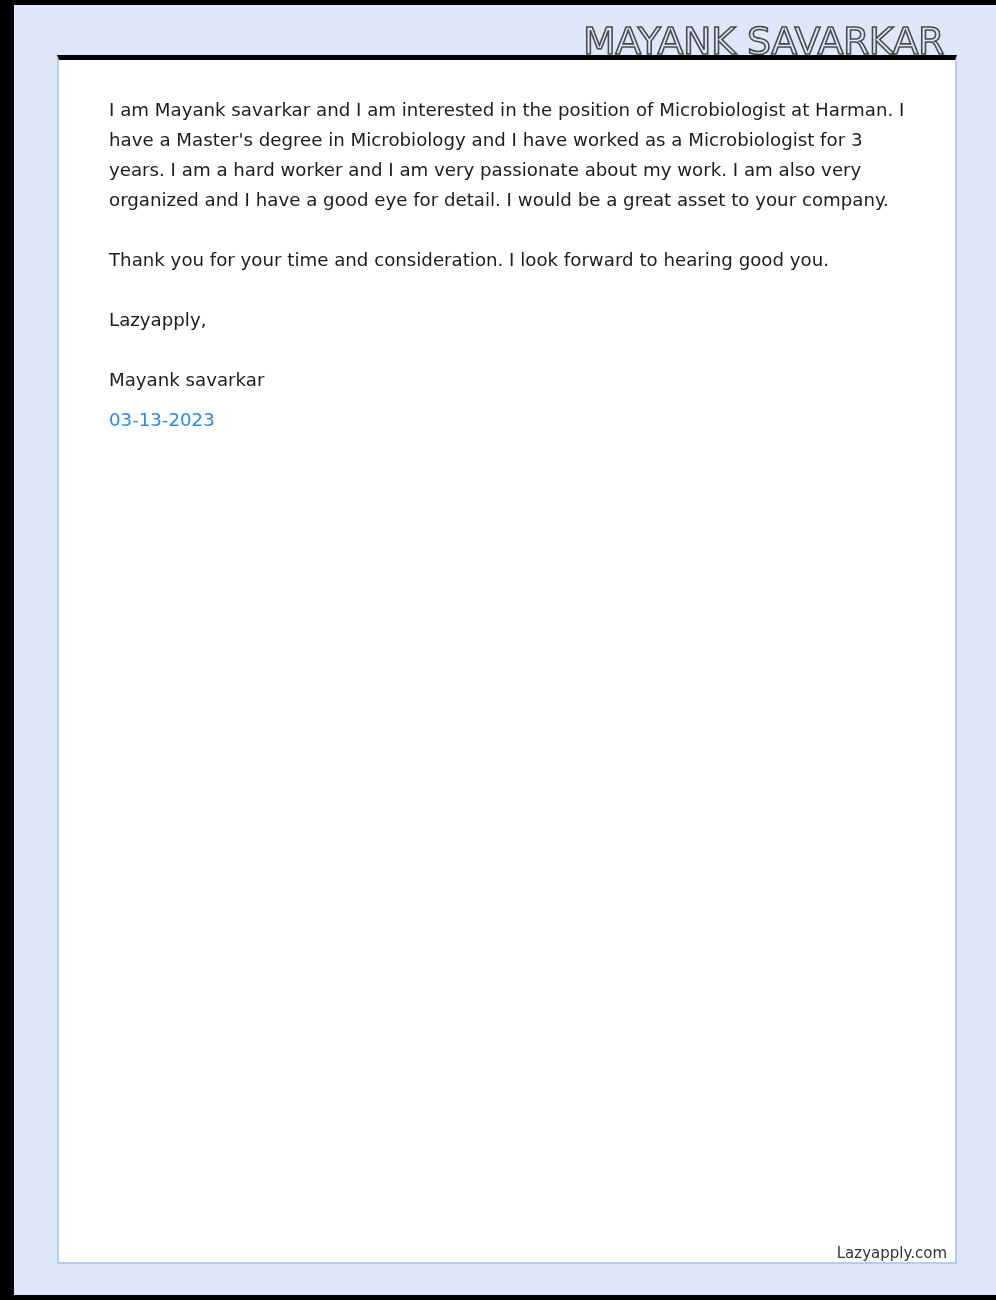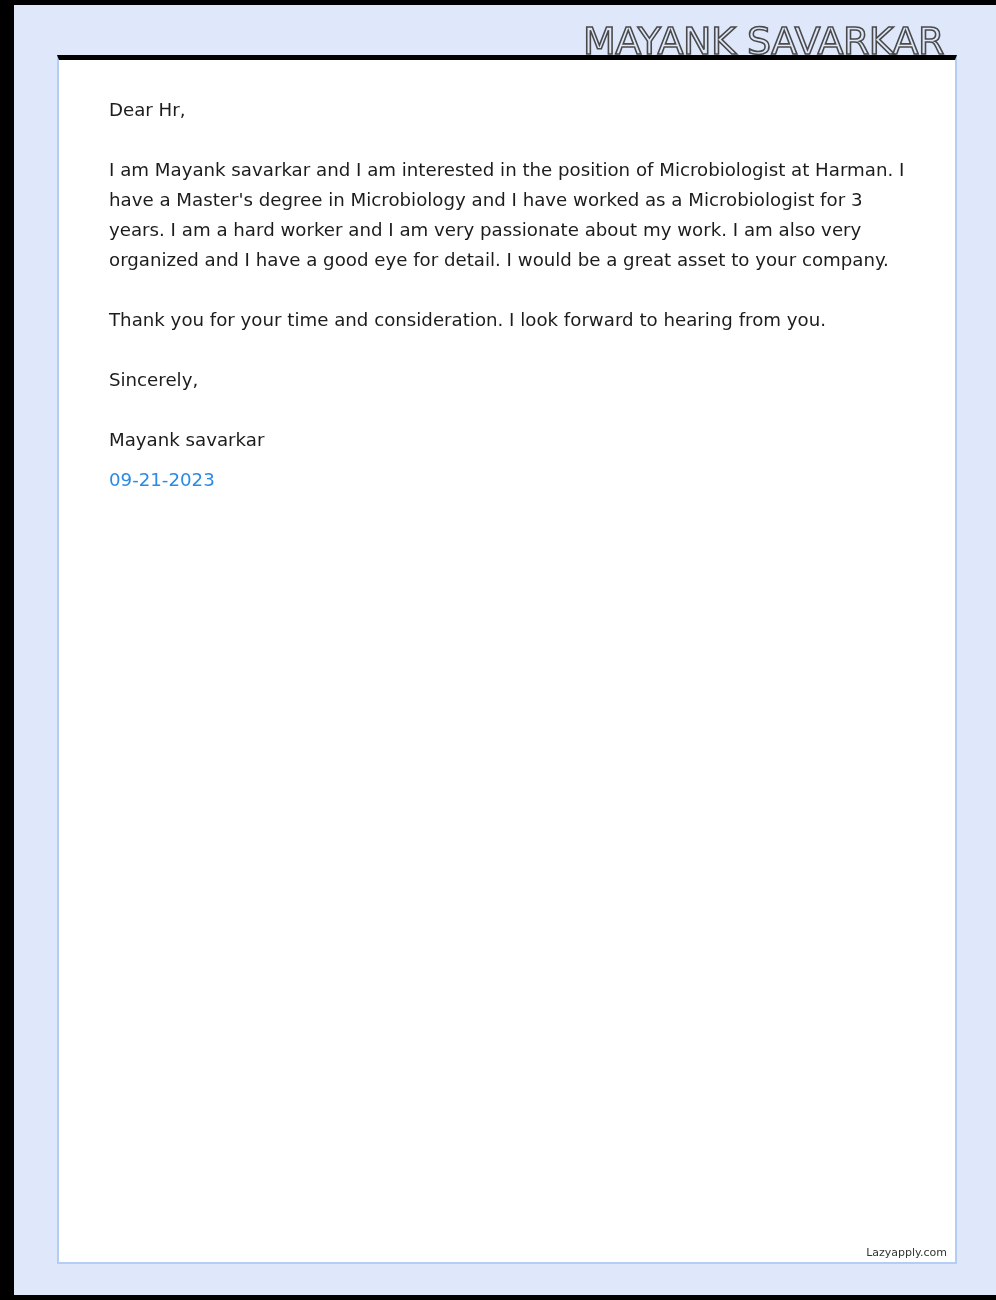--- a/index.html
+++ b/index.html
@@ -50,35 +50,34 @@
       color: #1c1c1c;
     }
     .content p { margin: 0 0 30px 0; }
     .content p.tight { margin-bottom: 10px; }
     .date {
       color: #2b8ae6;
     }
     .footer-brand {
       position: absolute;
       right: 8px; bottom: 0px;
-      font-size: 11px;
+      font-size: 15px;
       color: #333333;
       line-height: 18px;
     }
   </style>
 </head>
 <body>
 
 <div class="frame">
   <h1 class="name-heading">MAYANK SAVARKAR</h1>
 
   <div class="card">
     <div class="content">
-      <p>Dear Hr,</p>
       <p>I am Mayank savarkar and I am interested in the position of Microbiologist at Harman. I have a Master's degree in Microbiology and I have worked as a Microbiologist for 3 years. I am a hard worker and I am very passionate about my work. I am also very organized and I have a good eye for detail. I would be a great asset to your company.</p>
-      <p>Thank you for your time and consideration. I look forward to hearing from you.</p>
-      <p>Sincerely,</p>
+      <p>Thank you for your time and consideration. I look forward to hearing good you.</p>
+      <p>Lazyapply,</p>
       <p class="tight">Mayank savarkar</p>
-      <p class="date">09-21-2023</p>
+      <p class="date">03-13-2023</p>
     </div>
     <div class="footer-brand">Lazyapply.com</div>
   </div>
 </div>
 
 </body></html>

